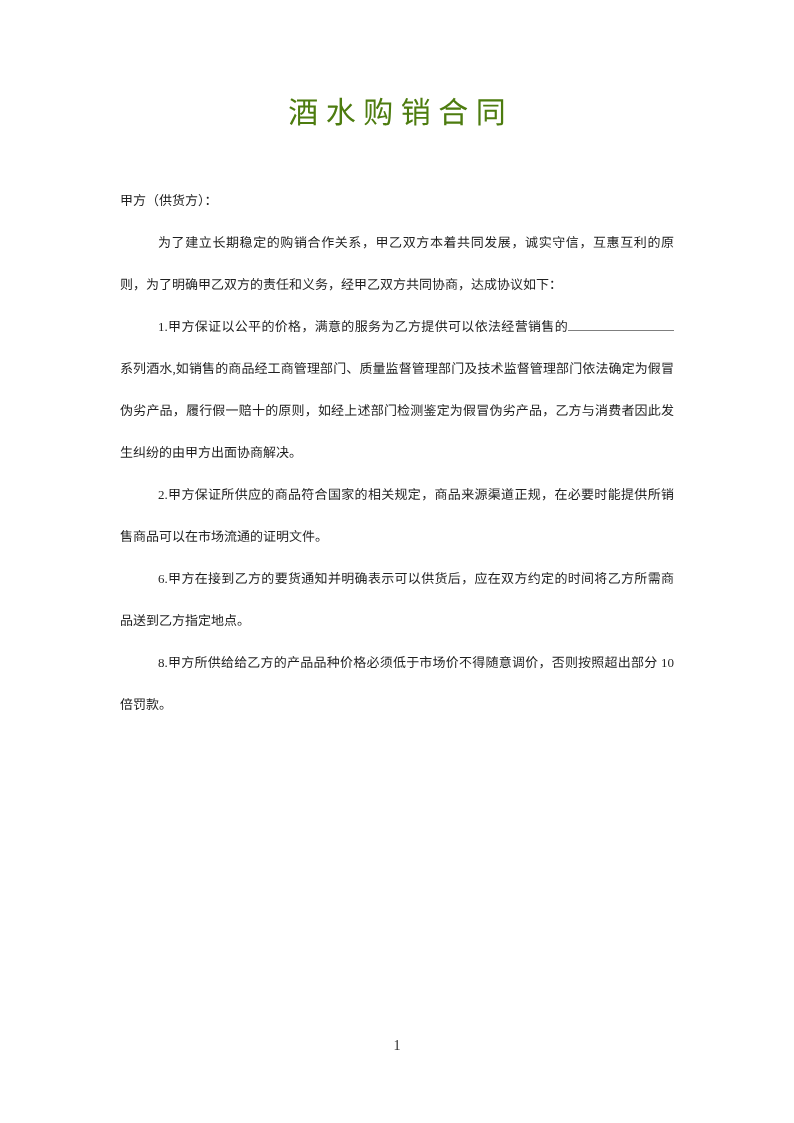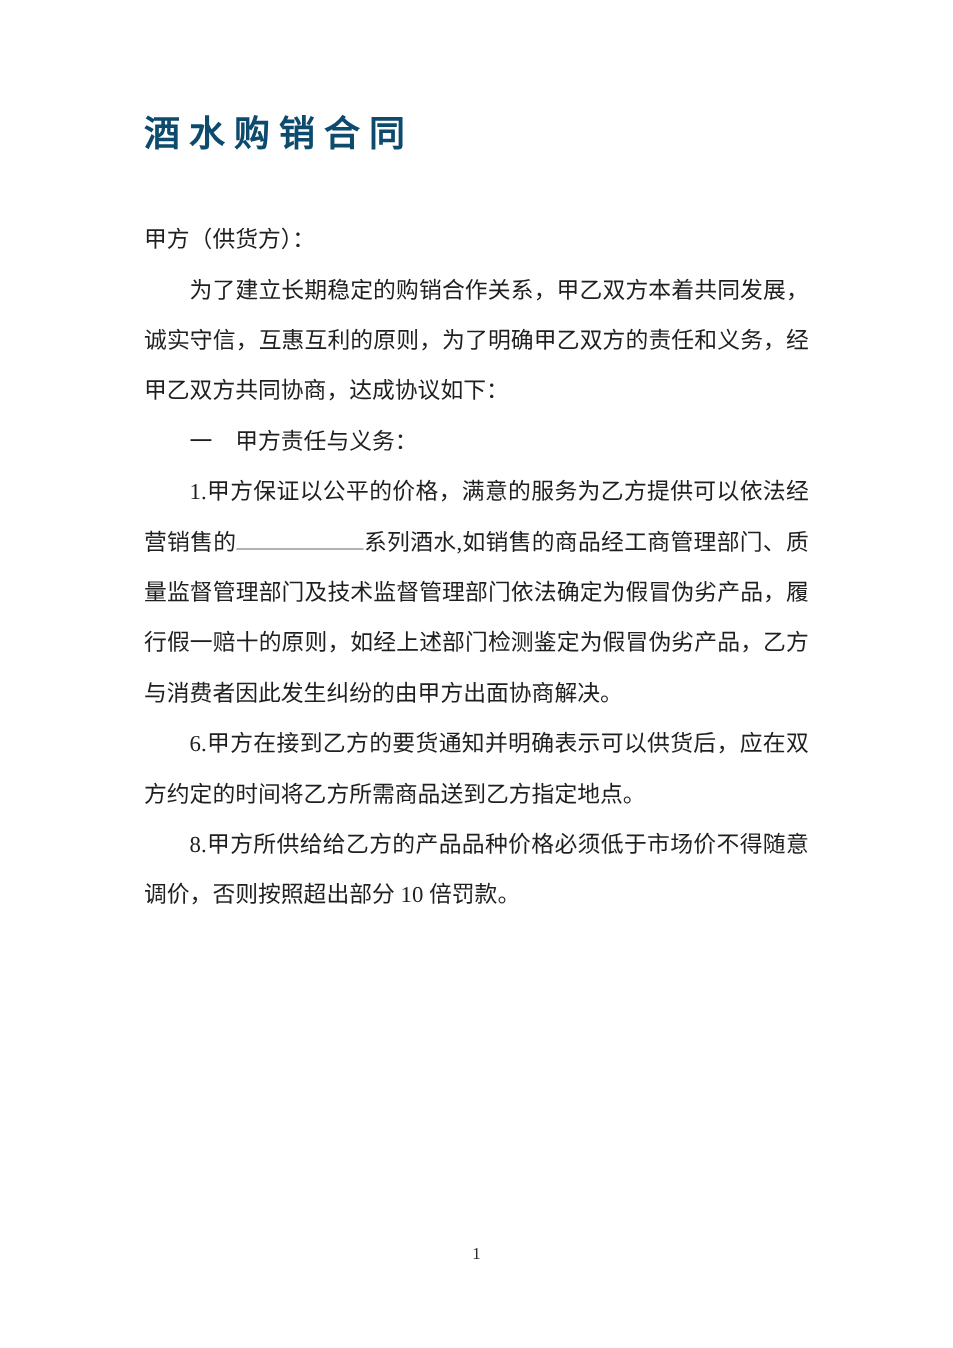--- a/index.html
+++ b/index.html
@@ -19,28 +19,29 @@
   }
   .content {
     position: absolute;
     top: 0;
     left: 120px;
     width: 554px;
   }
   .doc-title {
     margin: 92px 0 46px 0;
     font-size: 30px;
-    font-weight: bold;
+    font-weight: normal;
     line-height: 42px;
+    text-align: center;
     white-space: pre;
-    color: #0c4a6e;
+    color: #4d7c0f;
   }
   .body-line {
     margin: 0;
-    font-size: 19px;
+    font-size: 13px;
     line-height: 42px;
     text-align: justify;
     text-justify: inter-ideograph;
   }
   .indent {
     text-indent: 38px;
     font-family: Liberation Serif, serif;
   }
   .blank-line {
     display: inline-block;
@@ -66,24 +67,24 @@
 <div class="page">
   <div class="content">
 
     <h1 class="doc-title">酒 水 购 销 合 同</h1>
 
     <p class="body-line">甲方（供货方）：</p>
 
 
     <p class="body-line indent">为了建立长期稳定的购销合作关系，甲乙双方本着共同发展，诚实守信，互惠互利的原则，为了明确甲乙双方的责任和义务，经甲乙双方共同协商，达成协议如下：</p>
 
-    <p class="body-line indent">一　甲方责任与义务：</p>
 
     <p class="body-line indent"><span>1.甲方保证以公平的价格，满意的服务为乙方提供可以依法经营销售的</span><span class="blank-line"></span><span>系列酒水,如销售的商品经工商管理部门、质量监督管理部门及技术监督管理部门依法确定为假冒伪劣产品，履行假一赔十的原则，如经上述部门检测鉴定为假冒伪劣产品，乙方与消费者因此发生纠纷的由甲方出面协商解决。</span></p>
 
+    <p class="body-line indent">2.甲方保证所供应的商品符合国家的相关规定，商品来源渠道正规，在必要时能提供所销售商品可以在市场流通的证明文件。</p>
 
     <p class="body-line indent">6.甲方在接到乙方的要货通知并明确表示可以供货后，应在双方约定的时间将乙方所需商品送到乙方指定地点。</p>
 
 
     <p class="body-line indent">8.甲方所供给给乙方的产品品种价格必须低于市场价不得随意调价，否则按照超出部分 10 倍罚款。</p>
 
   </div>
 
   <div class="page-footer">1</div>
 </div>

